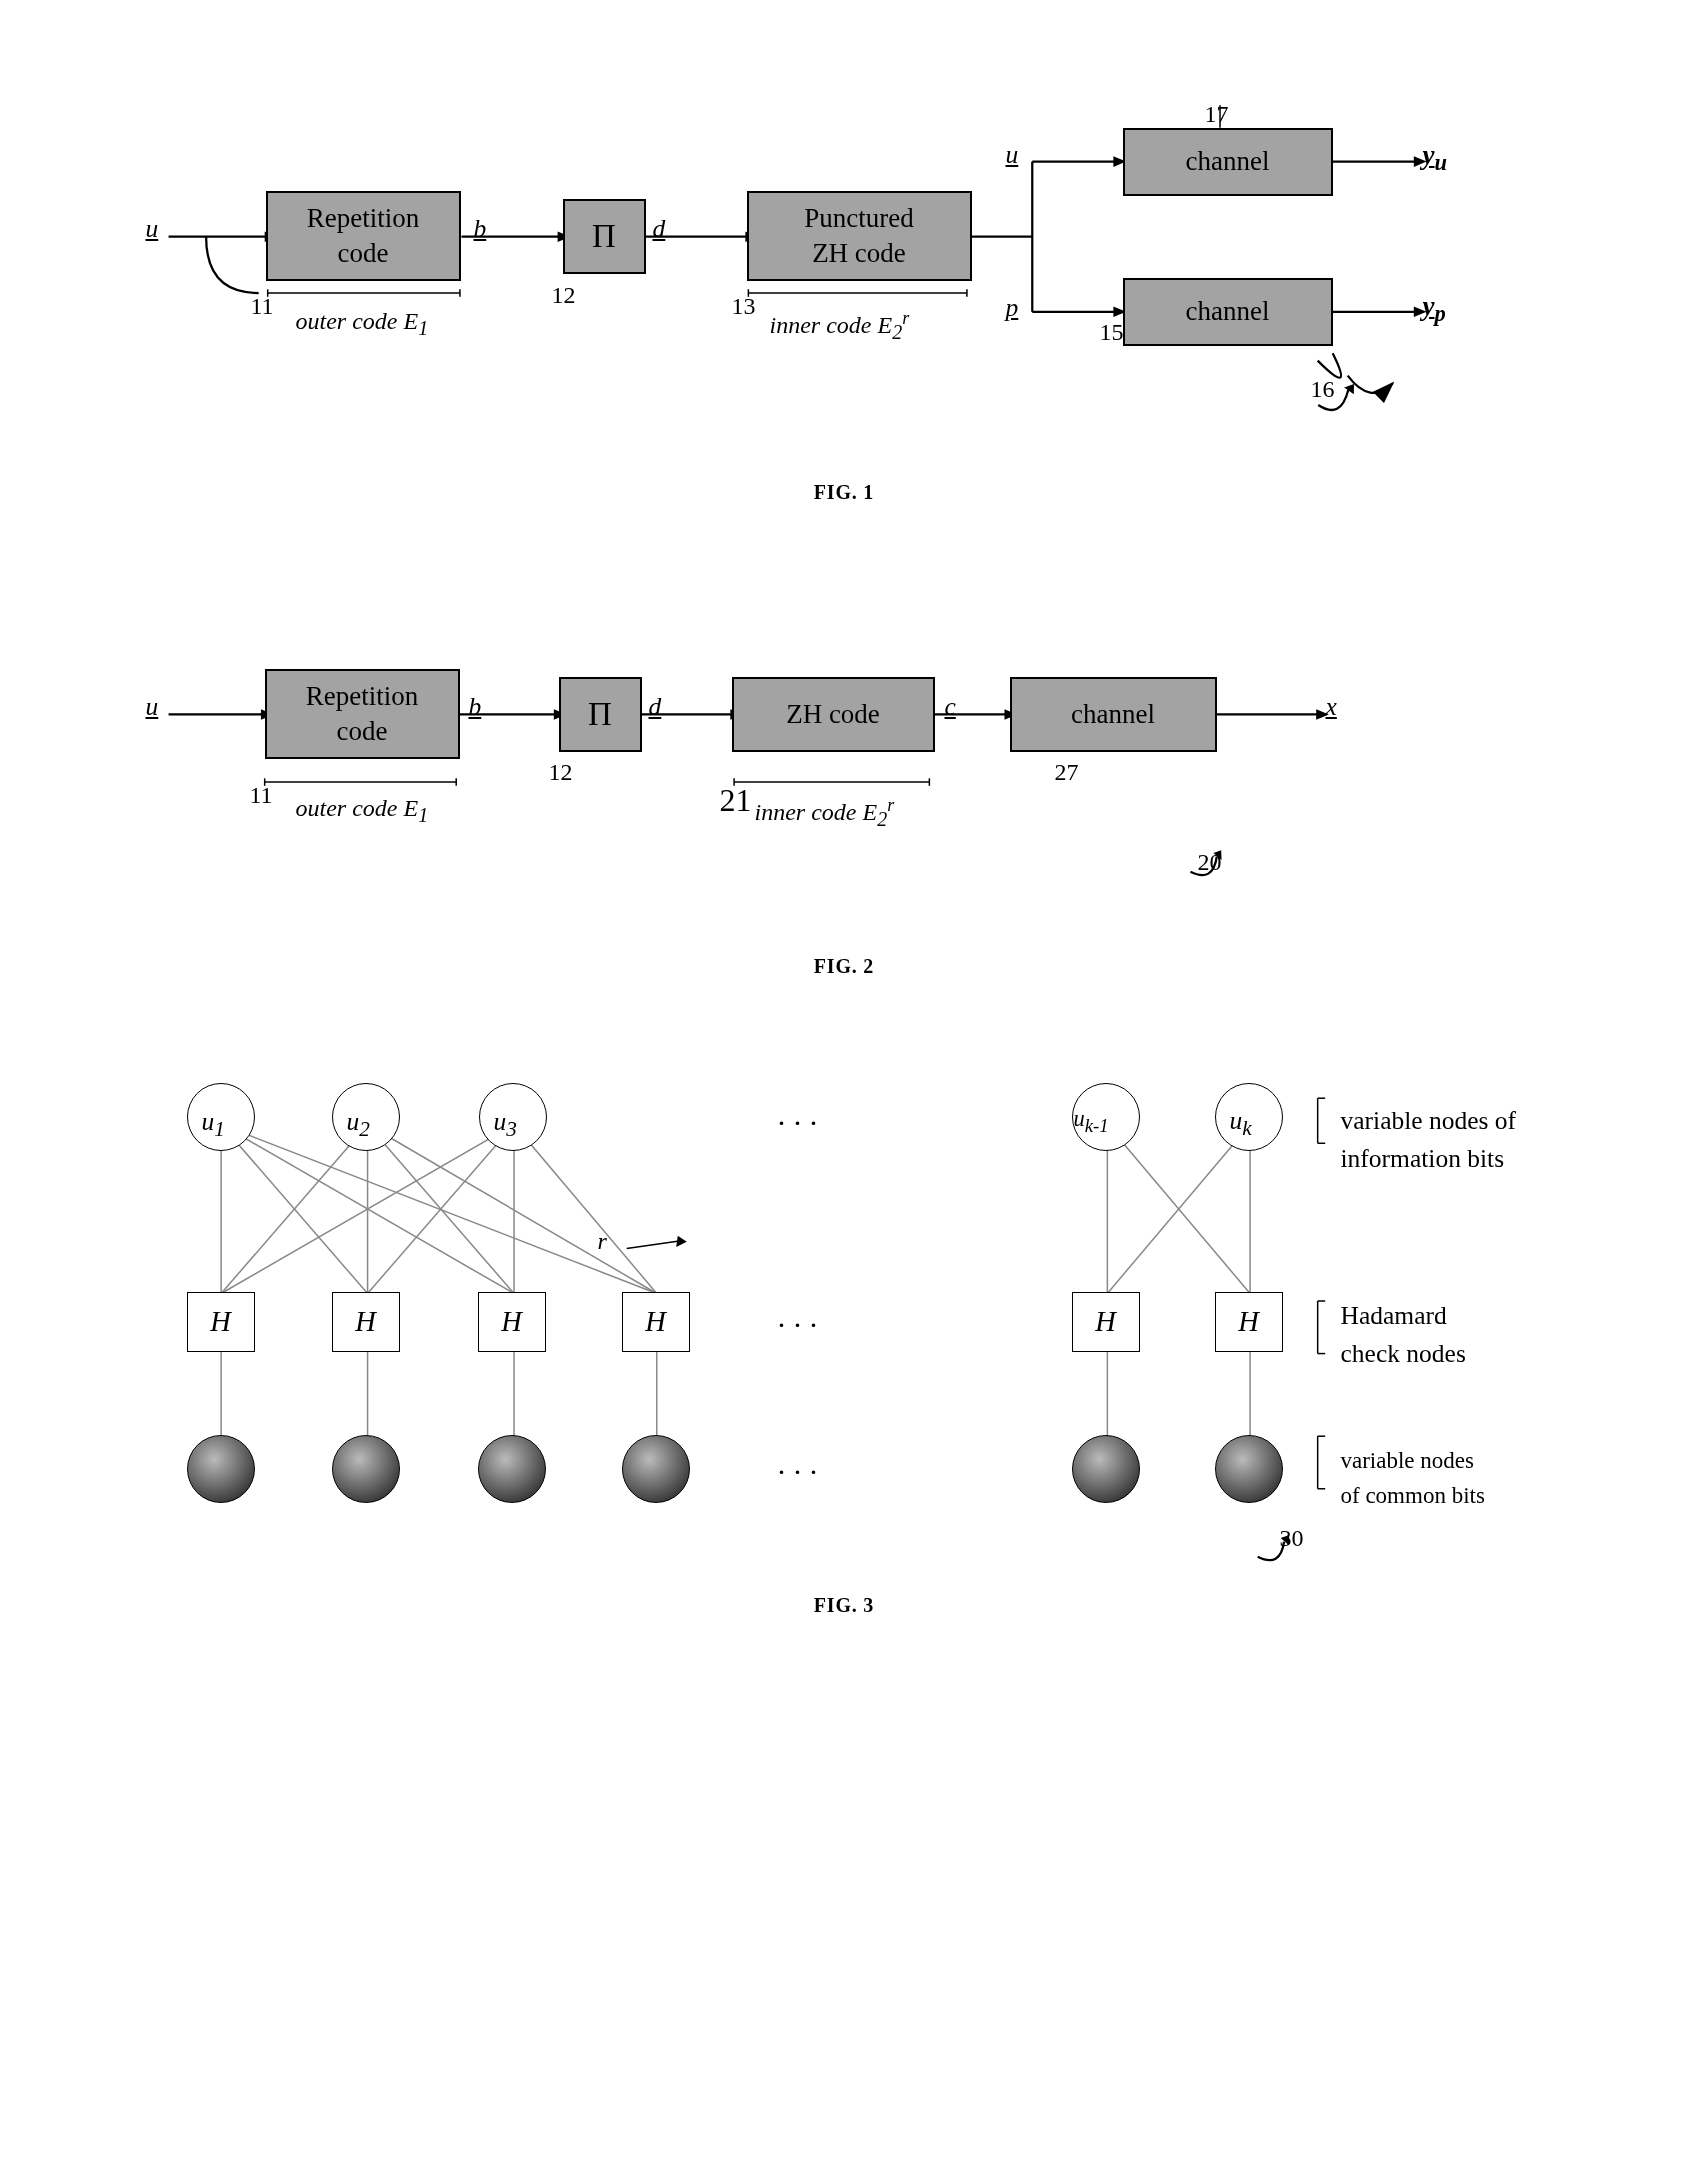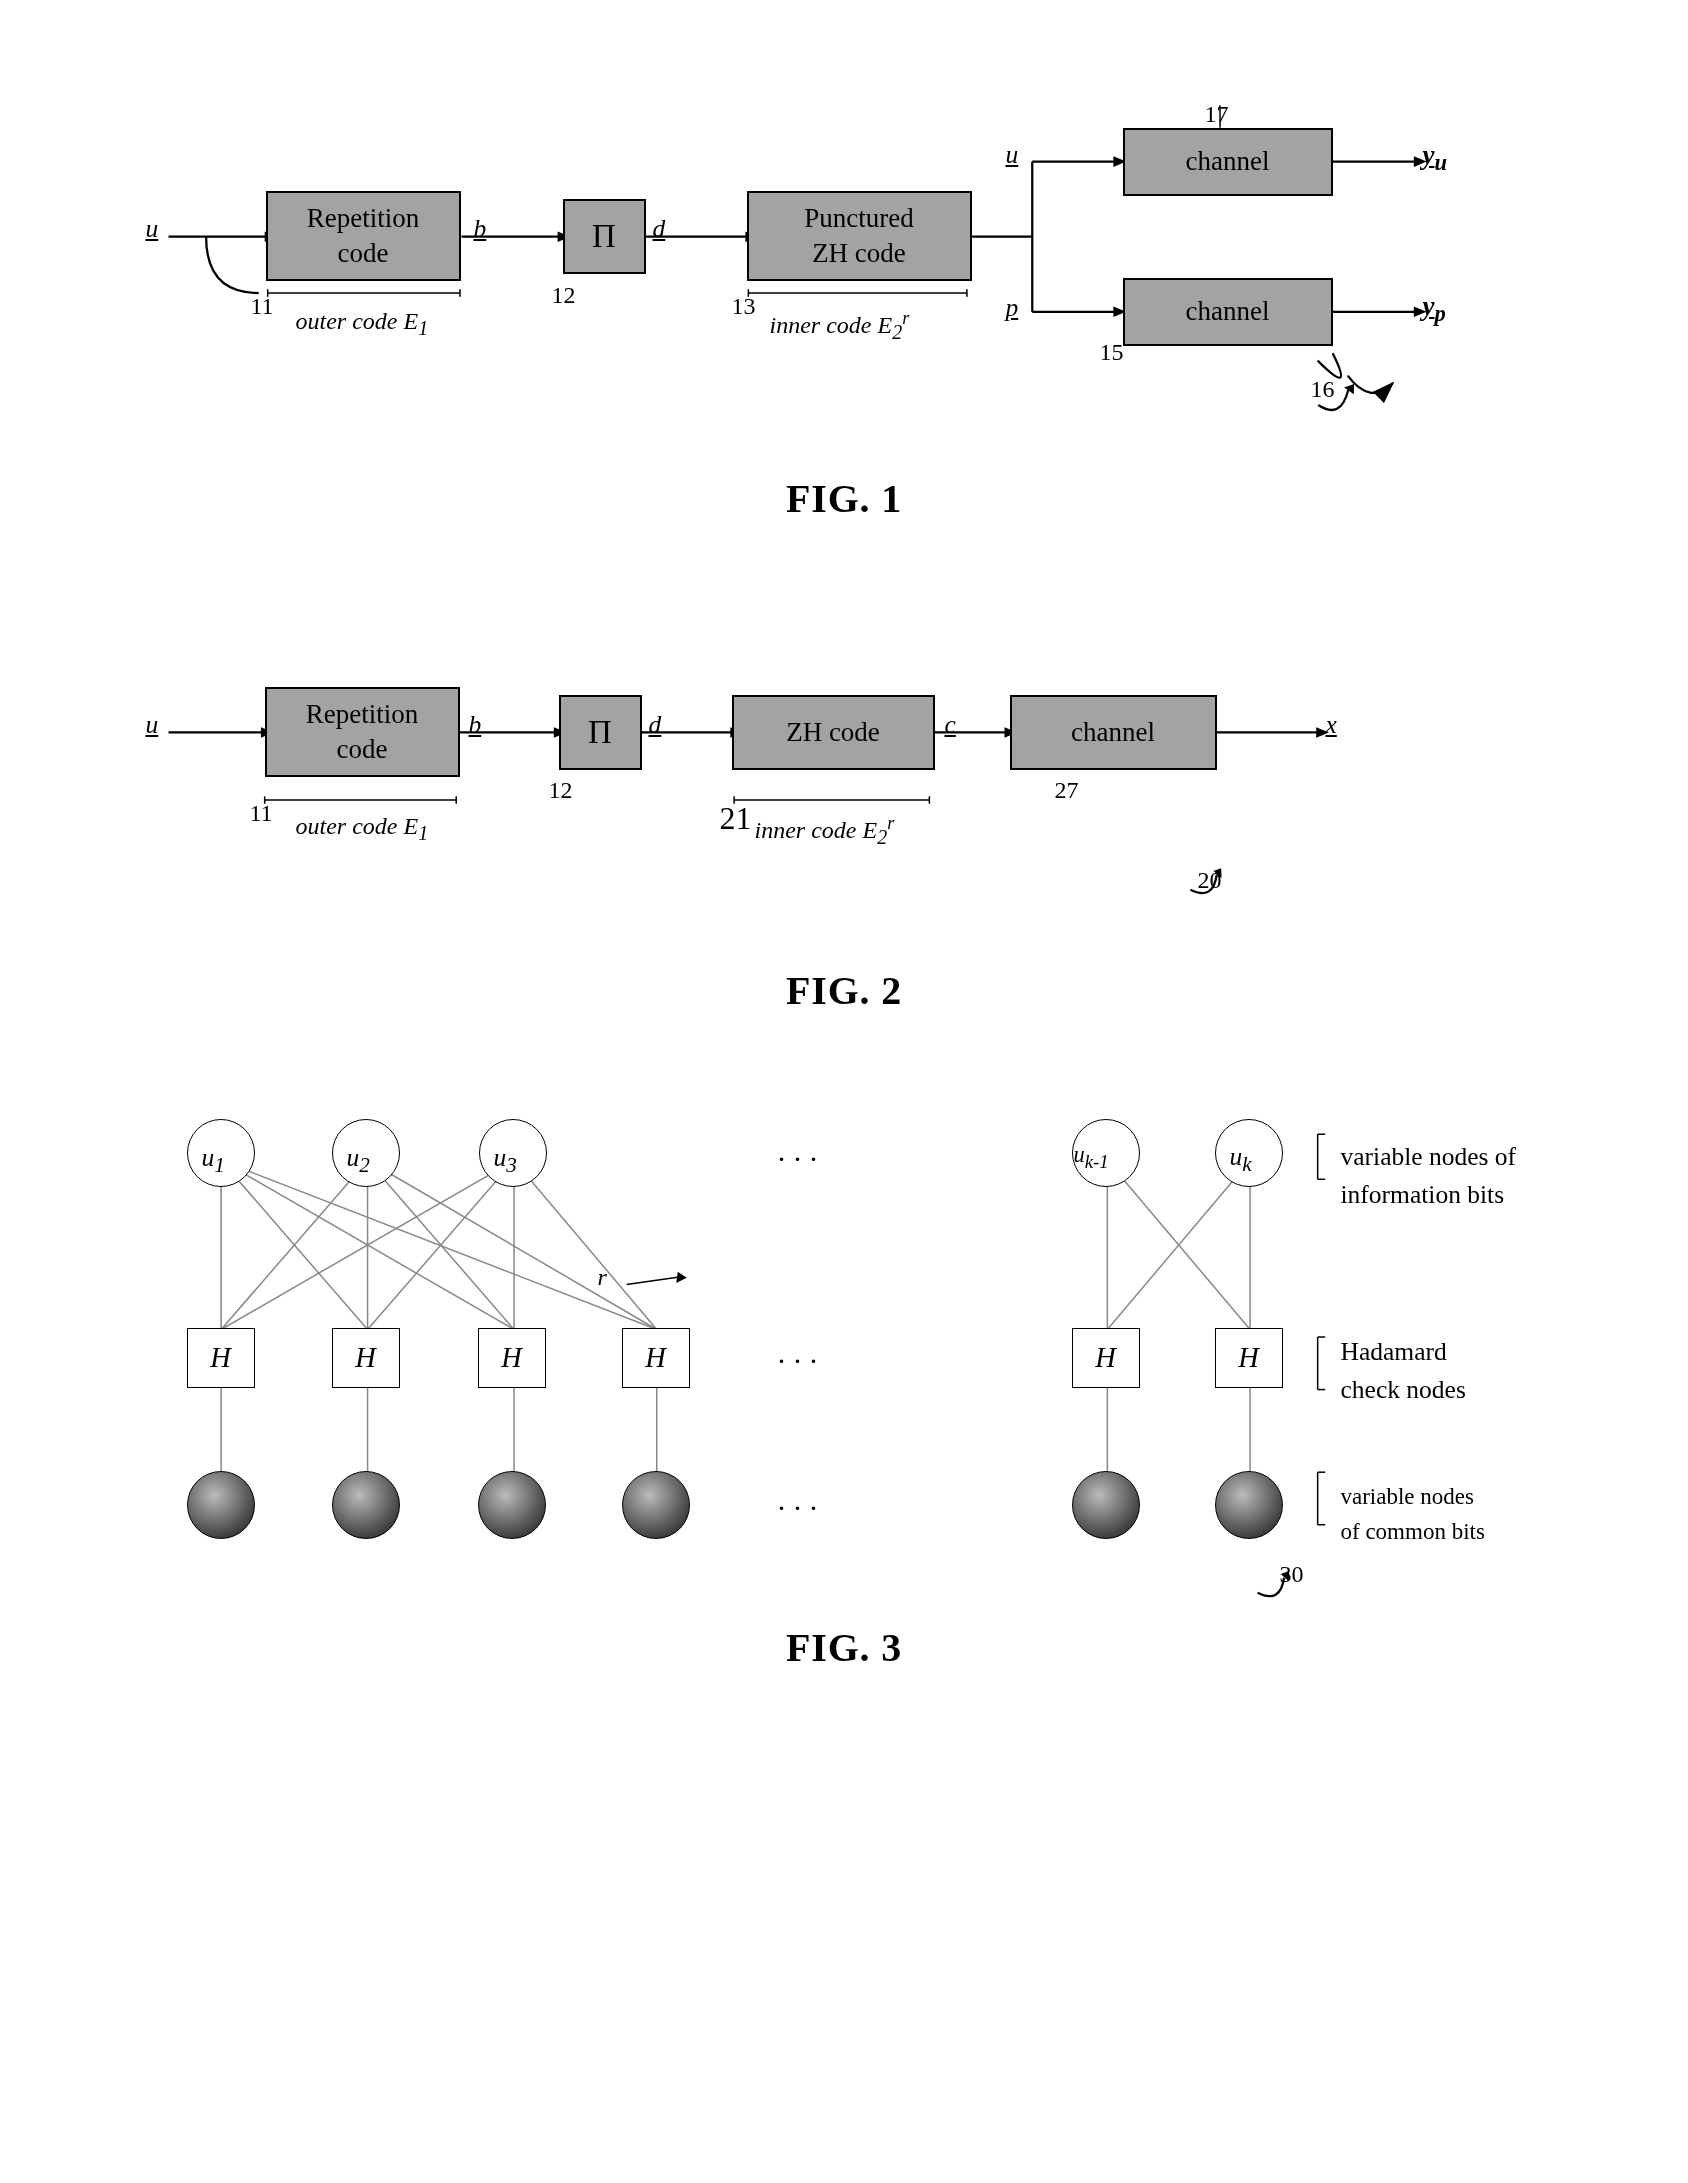--- a/index.html
+++ b/index.html
@@ -25,23 +25,23 @@
     
     .figure-container {
       width: 100%;
       display: flex;
       flex-direction: column;
       align-items: center;
       margin-bottom: 60px;
     }
 
     .figure-label {
-      font-size: 40px;
+      font-size: 20px;
       font-weight: bold;
-      margin-top: 24px;
+      margin-top: 30px;
       letter-spacing: 0.8px;
     }
 
     
     .diagram-area {
       position: relative;
       width: 1427px;
     }
 
     
@@ -182,21 +182,21 @@
       <div class="box" style="left:992px; top:218px; width:210px; height:68px;">channel</div>
 
       <div class="label" style="left:1292px; top:80px; font-size:27px;"><span style="text-decoration:underline; font-style:italic; font-weight:bold;">y</span><sub style="font-style:italic; font-weight:bold;">u</sub></div>
 
       <div class="label" style="left:1292px; top:231px; font-size:27px;"><span style="text-decoration:underline; font-style:italic; font-weight:bold;">y</span><sub style="font-style:italic; font-weight:bold;">p</sub></div>
 
       <div class="label" style="left:120px; top:233px; font-size:24px;">11</div>
       <div class="label" style="left:421px; top:222px; font-size:24px;">12</div>
       <div class="label" style="left:601px; top:233px; font-size:24px;">13</div>
       <div class="label" style="left:1074px; top:41px; font-size:24px;">17</div>
-      <div class="label" style="left:969px; top:259px; font-size:24px;margin-top:20px;">15</div>
+      <div class="label" style="left:969px; top:259px; font-size:24px;">15</div>
       <div class="label" style="left:1180px; top:316px; font-size:24px;">16</div>
 
       <div class="label label-italic" style="left:165px; top:248px; font-size:24px;">outer code E<sub>1</sub></div>
 
       <div class="label label-italic" style="left:639px; top:248px; font-size:24px;">inner code E<sub>2</sub><sup style="font-size:18px; font-style:italic;">r</sup></div>
 
       <svg style="position:absolute; left:1142px; top:285px;" width="113" height="75" viewBox="0 0 150 100">
         <path d="M 60 80 Q 90 100 100 60" stroke="#000" stroke-width="3" fill="none"></path>
         <polygon points="96,55 105,68 110,55" fill="#000" transform="rotate(-20, 100, 60)"></polygon>
       </svg>

